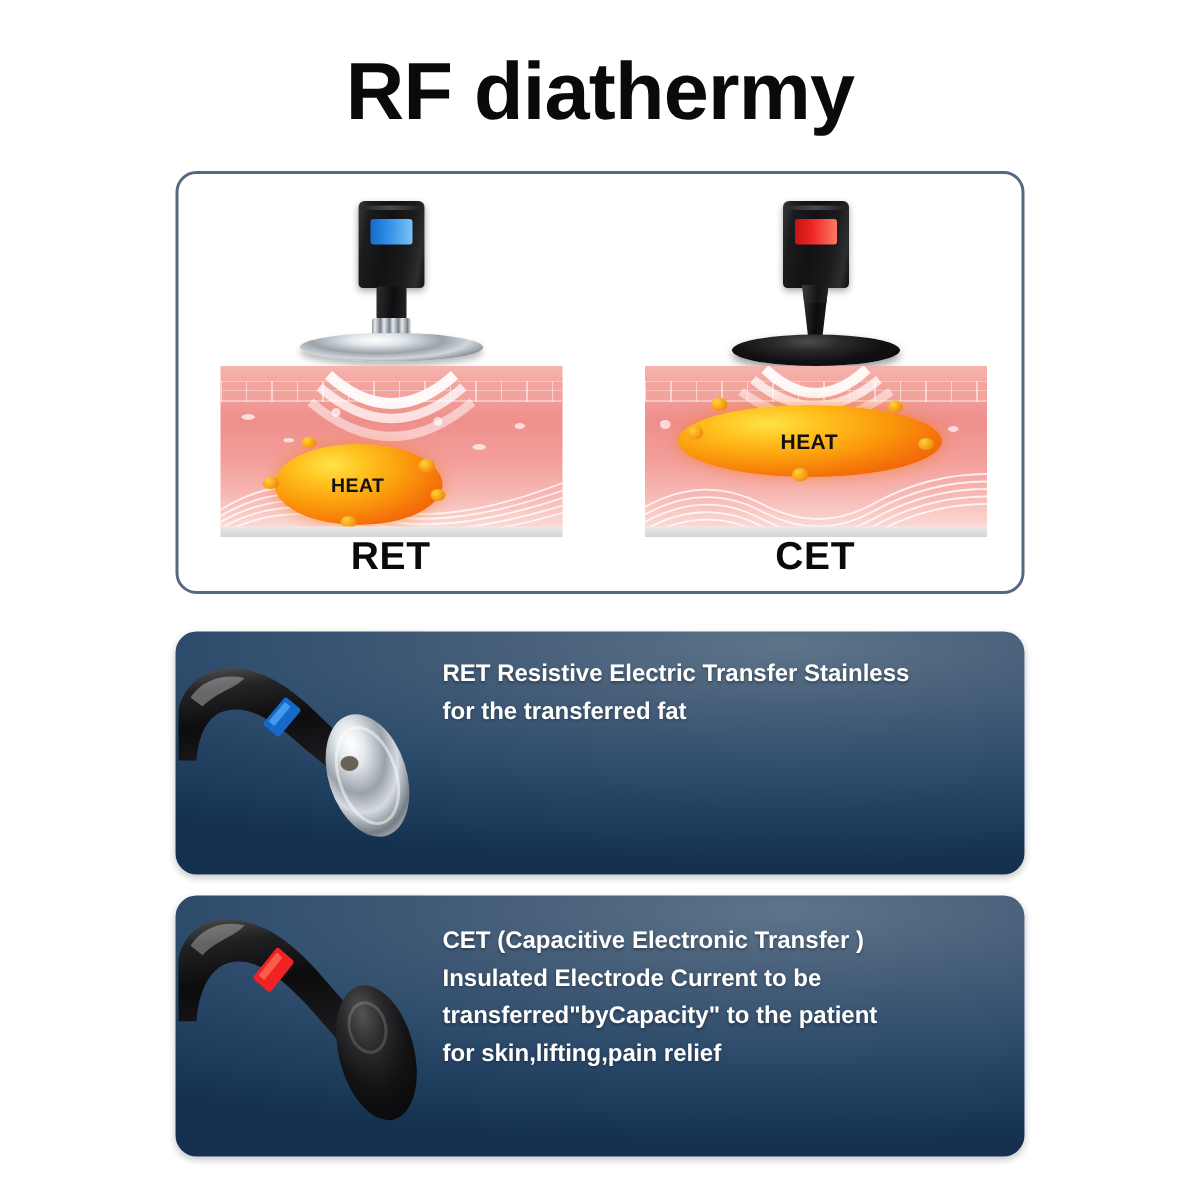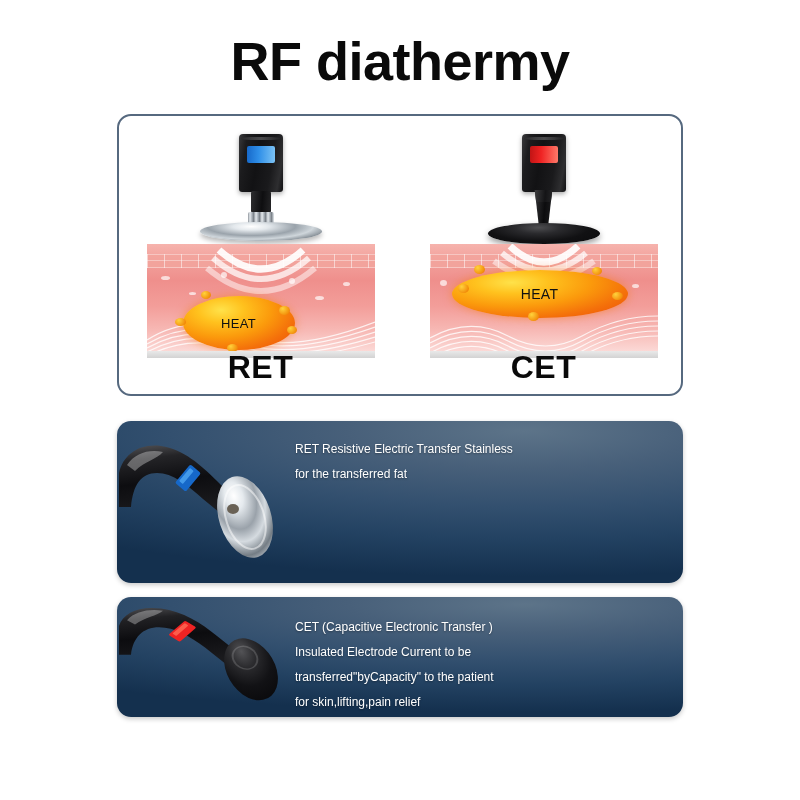--- a/index.html
+++ b/index.html
@@ -255,21 +255,21 @@
       radial-gradient(ellipse at 34% 26%,
         #ffe24a 0%, #ffc21e 22%, #fb9a0c 48%,
         #f4700a 72%, #ed4c06 100%);
     box-shadow: 0 0 10px rgba(246,120,10,.55);
     display: flex;
     align-items: center;
     justify-content: center;
   }
   .heat-label {
     font-size: 13px;
-    font-weight: 400;
+    font-weight: 700;
     color: #111;
     letter-spacing: .3px;
   }
   .heat.ret {
     left: 36px; top: 52px;
     width: 112px; height: 54px;
   }
   .heat.cet {
     left: 22px; top: 26px;
     width: 176px; height: 48px;
@@ -281,53 +281,53 @@
     border-radius: 50%;
     background: radial-gradient(circle at 34% 30%, #ffd23c, #f38f0b 70%, #e4690a);
   }
 
   
   .col-label {
     position: absolute;
     left: 0; bottom: 8px;
     width: 100%;
     text-align: center;
-    font-size: 32px;
+    font-size: 26px;
     font-weight: 700;
     color: #0a0a0a;
     letter-spacing: .5px;
   }
 
   
   .info-card {
     position: absolute;
     left: 117px;
     width: 566px;
     border-radius: 14px;
     background:
       radial-gradient(ellipse 120% 90% at 72% 6%,
         #5d7489 0%, #48607a 26%, #33506f 52%,
         #234262 74%, #14304e 100%);
     box-shadow: 0 2px 5px rgba(0,0,0,.22);
     overflow: hidden;
   }
   .info-card.ret-card { top: 421px; height: 162px; }
-  .info-card.cet-card { top: 597px; height: 120px; }
+  .info-card.cet-card { top: 597px; height: 174px; }
 
   
   .handpiece { position: absolute; left: 0; top: 0; width: 185px; height: 100%; }
 
   .card-text {
     position: absolute;
     left: 178px;
     top: 16px;
     right: 12px;
     color: #ffffff;
-    font-size: 12px;
-    font-weight: 400;
+    font-size: 16px;
+    font-weight: 700;
     line-height: 25px;
     text-shadow: 0 1px 2px rgba(0,0,0,.35);
   }
   .card-text .line { display: block; white-space: nowrap; }
   .cet-card .card-text { top: 18px; }
 </style>
 </head>
 <body>
 
 <div class="page">

